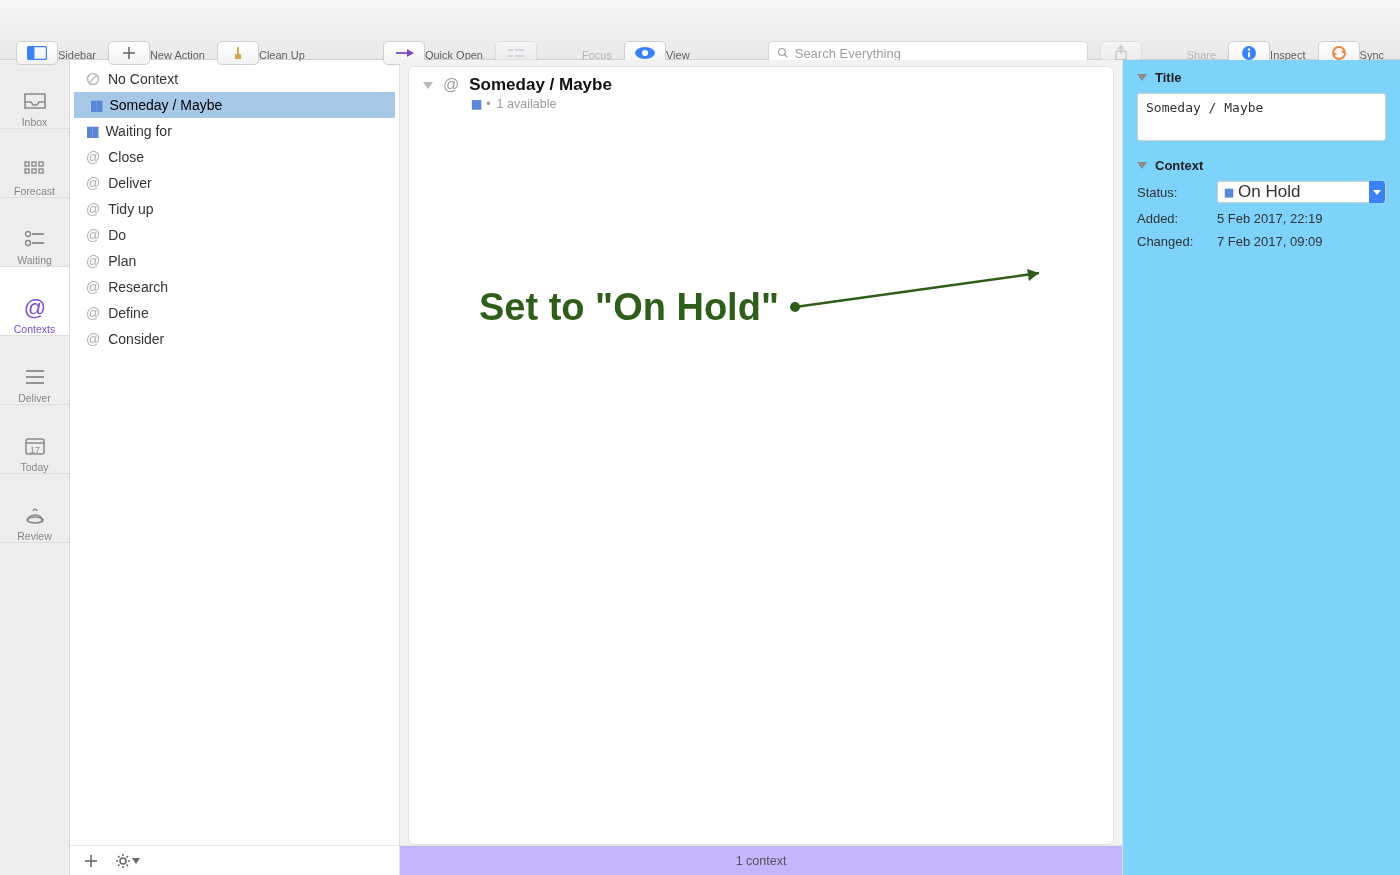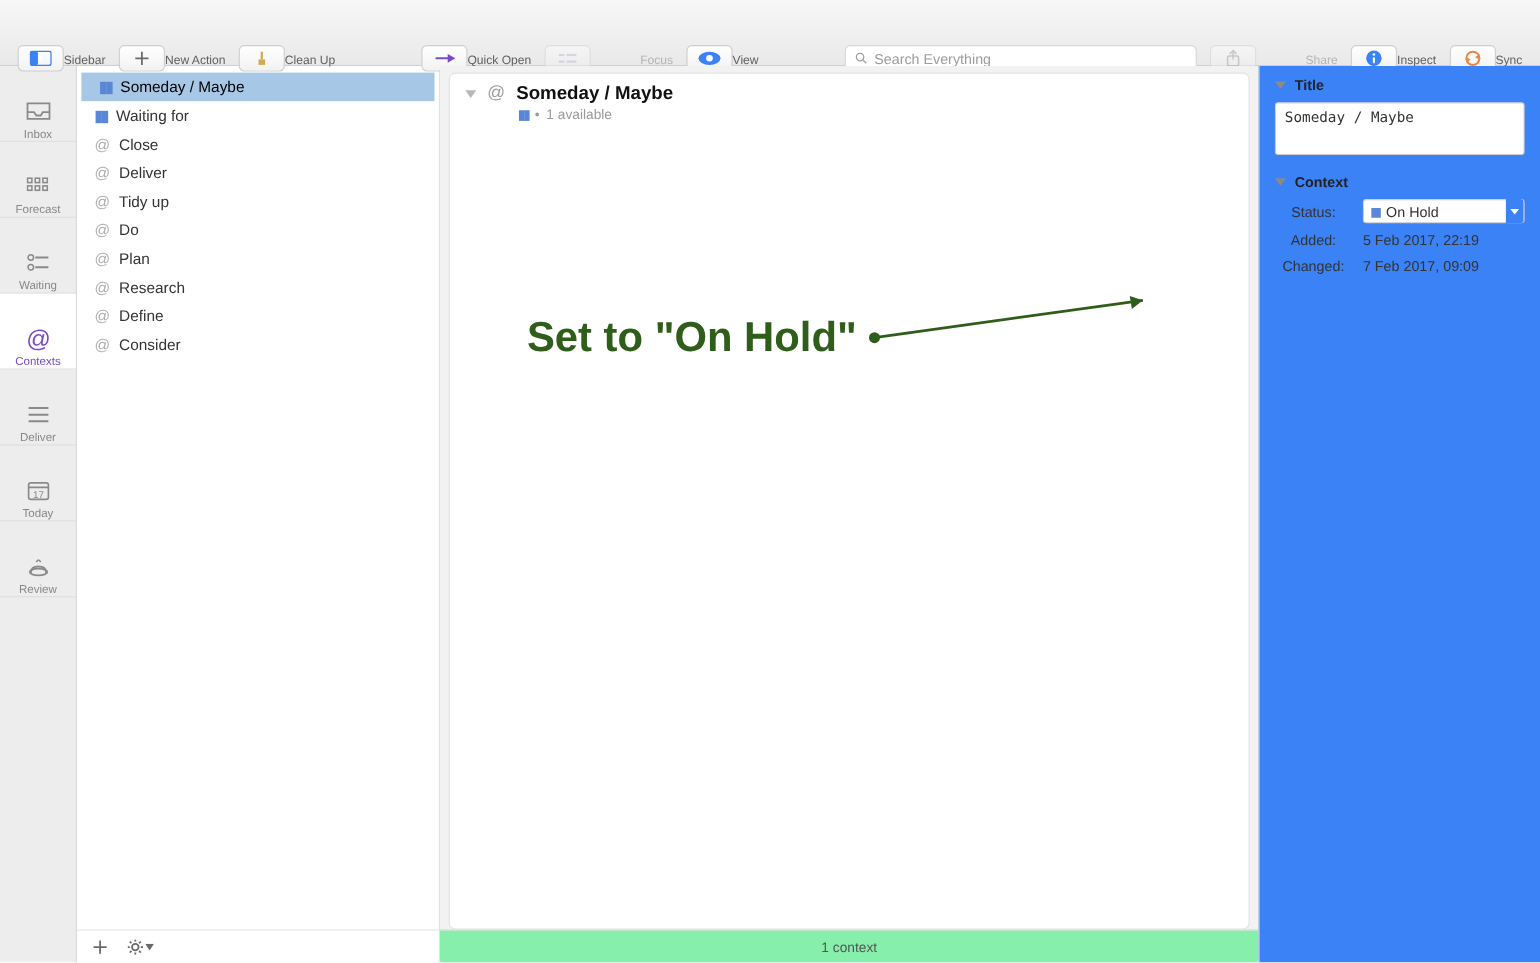--- a/index.html
+++ b/index.html
@@ -109,50 +109,50 @@
     display:flex; align-items:center;
     pointer-events: none;
   }
   .annotation-text {
     font-size: 38px; font-weight: 700; color: #2f5d1a;
     white-space: nowrap; margin-left: 20px;
   }
   .annotation svg { flex: 0 0 auto; }
 
   .center-status {
-    height: 30px; border-top: 1px solid #e5e5e5; background:#86efac;
+    height: 30px; border-top: 1px solid #e5e5e5; background:#c4b5fd;
     display:flex; align-items:center; justify-content:center;
     font-size: 12.5px; color:#555;
   }
 
   
   .inspector {
-    width: 256px; background: #3b82f6; border-left: 1px solid #e1e1e1;
+    width: 278px; background: #7dd3fc; border-left: 1px solid #e1e1e1;
     padding: 10px 14px; display:flex; flex-direction:column; gap:14px;
     position: relative;
   }
   .insp-section { }
   .insp-hdr { display:flex; align-items:center; gap:8px; font-weight:600; font-size:13px; color:#222; margin-bottom:8px;}
   .insp-tri {
     width:0;height:0;border-left:5px solid transparent;border-right:5px solid transparent;border-top:7px solid #8a8a8a;
   }
   .title-input {
     width: 100%; height: 48px; border:1px solid #cfcfcf; border-radius:3px;
     background:#fff; padding:6px 8px; font-size:13px; color:#333; resize:none;
   }
   .kv { display:grid; grid-template-columns: 70px 1fr; gap:8px 10px; align-items:center; font-size:13px;}
-  .kv .k { text-align:center; color:#333; }
+  .kv .k { text-align:left; color:#333; }
   .kv .v { color:#333; }
 
   .status-select {
     display:flex; align-items:center; background:#fff; border:1px solid #cfcfcf;
     border-radius:3px; height:22px; padding:0 0 0 6px; position:relative; width: 100%;
   }
   .status-select .sel-mini-pause { color:#5a86d6; letter-spacing:-2px; font-weight:600; font-size:11px; margin-right:6px; }
-  .status-select .sel-text { flex:1; font-size:13px; color:#333; }
+  .status-select .sel-text { flex:1; font-size:17px; color:#333; }
   .status-select .sel-caret {
     width:16px; height:22px;
     background:#3b82f6; border-top-right-radius:3px; border-bottom-right-radius:3px;
     display:flex; align-items:center; justify-content:center;
   }
   .status-select .sel-caret::before{
     content:""; width:0;height:0;border-left:4px solid transparent;border-right:4px solid transparent;border-top:5px solid #fff;
   }
 
   
@@ -363,20 +363,29 @@
           <path d="M10 6 Q12 2 14 6" fill="none" stroke="#8a8a8a" stroke-width="1.4"></path>
         </svg>
       </div>
       <span class="persp-label">Review</span>
     </div>
 
   </div>
 
   <div class="ctx-list">
     <div class="ctx-rows" id="ctx-rows">
+        <div class="ctx-row">
+          <span class="at i-none">
+            <svg width="14" height="14">
+              <circle cx="7" cy="7" r="5.5" fill="none" stroke="#bdbdbd" stroke-width="1.6"></circle>
+              <line x1="3" y1="11" x2="11" y2="3" stroke="#bdbdbd" stroke-width="1.6"></line>
+            </svg>
+          </span>
+          <span>No Context</span>
+        </div>
         <div class="ctx-row sel">
           <span class="at i-hold pause-glyph">▮▮</span>
           <span>Someday / Maybe</span>
         </div>
         <div class="ctx-row">
           <span class="at i-hold pause-glyph">▮▮</span>
           <span>Waiting for</span>
         </div>
         <div class="ctx-row">
           <span class="at i-at">@</span>

